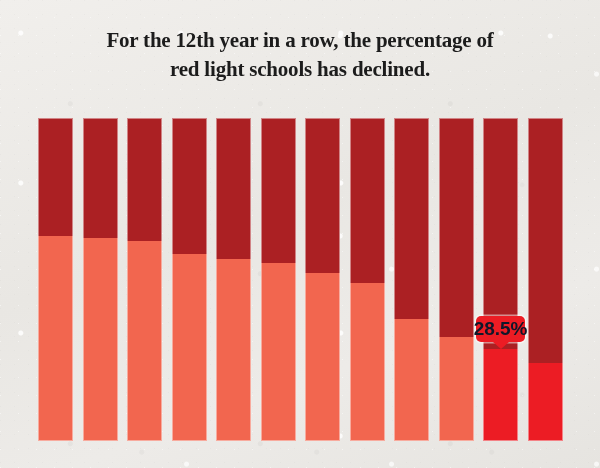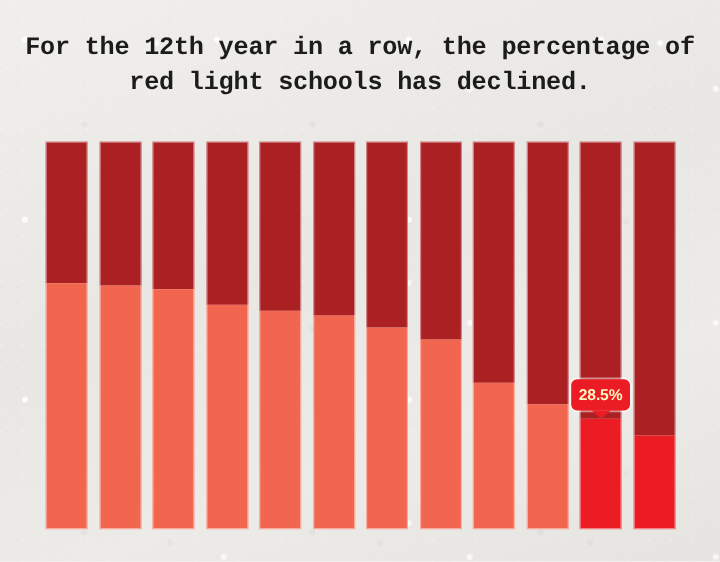--- a/index.html
+++ b/index.html
@@ -33,21 +33,21 @@
     position: absolute;
     left: 0;
     top: 26px;
     width: 600px;
     text-align: center;
     font-size: 21px;
     line-height: 29px;
     font-weight: 700;
     color: #1c1c1c;
     letter-spacing: -0.2px;
-    font-family: Liberation Mono, monospace;
+    font-family: Liberation Serif, serif;
     white-space: pre-line;
   }
   #plot-area {
     position: absolute;
     left: 0;
     top: 0;
     width: 600px;
     height: 468px;
   }
   .bar-group {
@@ -67,22 +67,22 @@
   }
   .seg-bottom {
     bottom: 0;
     border: 1px solid rgba(255,255,255,0.45);
     border-top: none;
   }
   .callout {
     position: absolute;
     box-sizing: border-box;
     border-radius: 5px;
-    color: #fef9c3;
-    font-size: 13px;
+    color: #0f172a;
+    font-size: 19px;
     font-weight: 700;
     letter-spacing: -0.1px;
     display: flex;
     align-items: center;
     justify-content: center;
     font-family: "Liberation Sans", sans-serif;
     box-shadow: 0 0 0 1.5px rgba(255,255,255,0.5);
   }
   .callout-tail {
     position: absolute;

